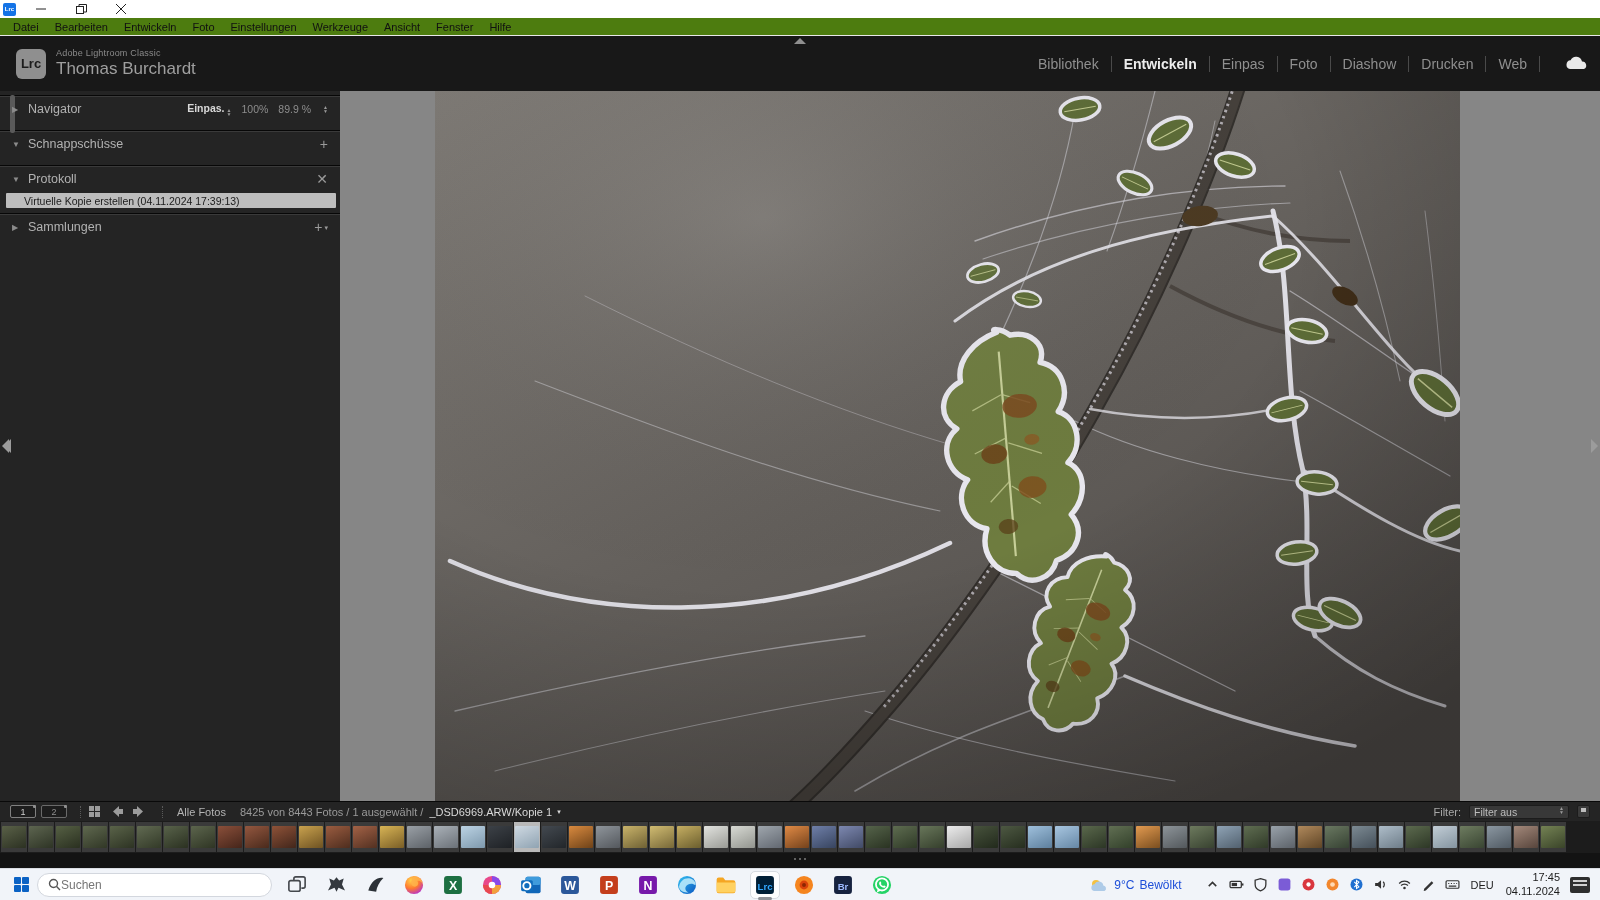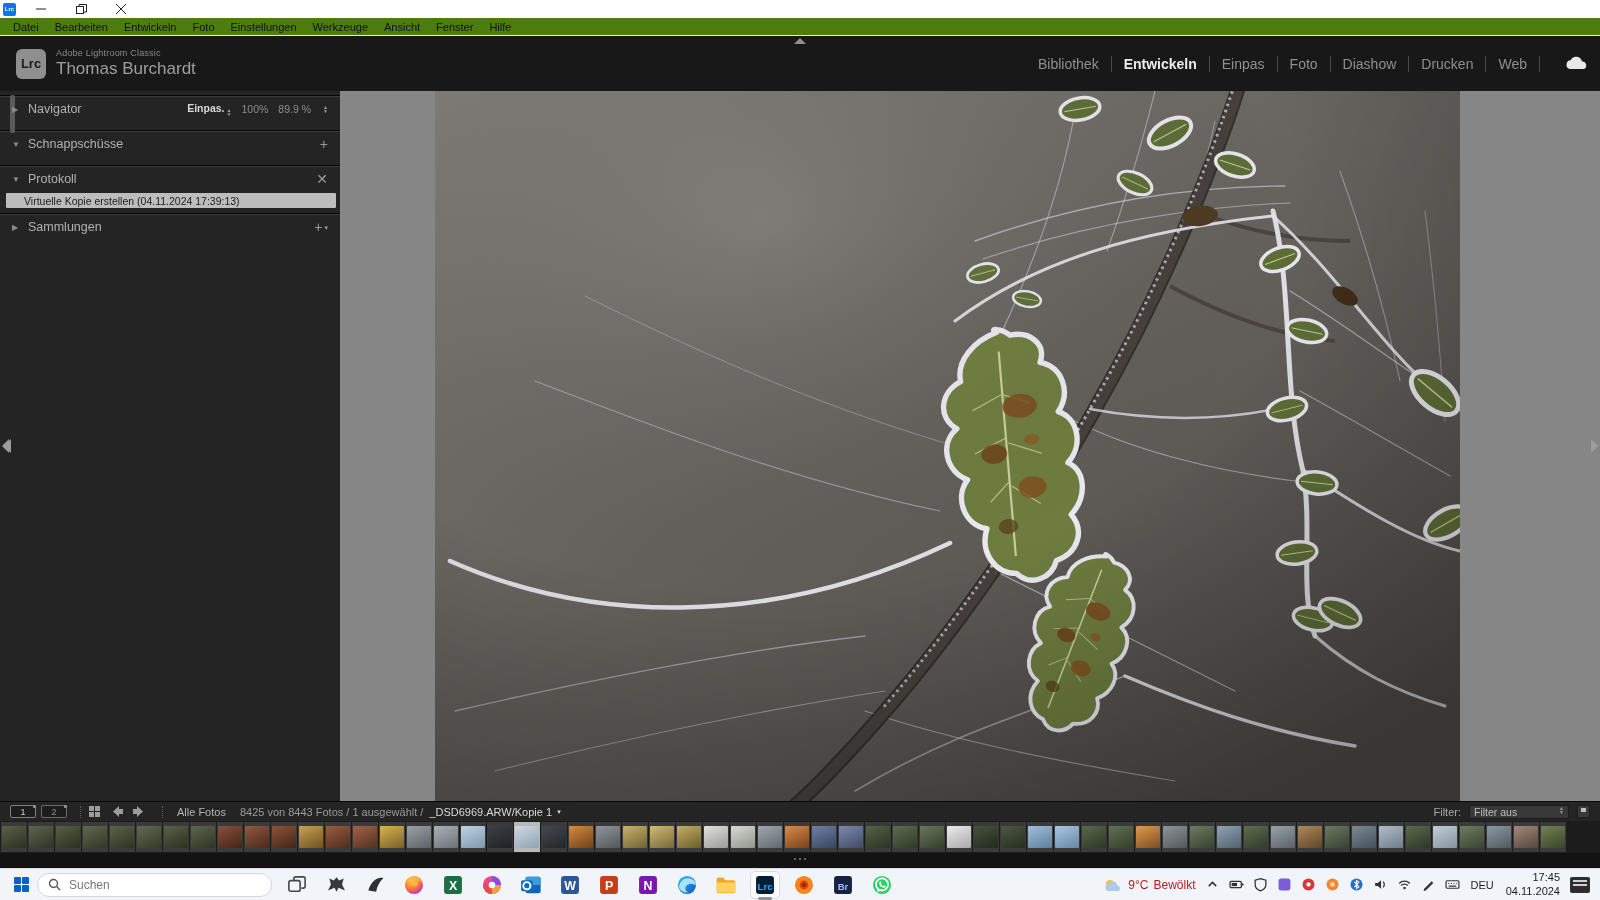--- a/index.html
+++ b/index.html
@@ -92,31 +92,31 @@
   
   .grip { height:15px; background:#131313; position:relative; flex:0 0 auto; }
   .grip .dots { position:absolute; left:50%; top:5px; transform:translateX(-50%); display:flex; gap:3px; }
   .grip .dots b { width:2px; height:2px; background:#7d7d7d; border-radius:50%; }
 
   
   .taskbar { height:32px; background:#f1f4f9; border-top:1px solid #d9dde3; display:flex; align-items:center; flex:0 0 auto; }
   .start-btn { margin-left:14px; margin-right:8px; display:grid; grid-template-columns:7px 7px; grid-template-rows:7px 7px; gap:1px; }
   .start-btn b { background:#0b62c4; border-radius:1px; }
   .search-box { width:235px; height:24px; background:#fff; border:1px solid #d3d7de; border-radius:13px;
-    display:flex; align-items:center; padding:0 10px; gap:8px; margin-right:10px; }
+    display:flex; align-items:center; padding:0 10px; gap:0; margin-right:10px; }
   .search-box input { border:none; outline:none; font-size:12px; color:#444; width:160px; background:transparent;
     font-family:"Liberation Sans",sans-serif; }
   .tb-apps { display:flex; align-items:center; gap:9px; }
   .app-slot { width:30px; height:28px; display:flex; align-items:center; justify-content:center; border-radius:5px; position:relative; }
   .app-slot.active { background:#fdfdfe; border:1px solid #d7dbe1; }
   .app-slot.active::after { content:""; position:absolute; bottom:-2px; left:50%; transform:translateX(-50%);
     width:14px; height:3px; border-radius:2px; background:#8d9096; }
   .app-slot svg { display:block; }
   .tray { margin-left:auto; display:flex; align-items:center; gap:9px; padding-right:6px; }
-  .weather { display:flex; align-items:flex-start; gap:5px; font-size:12px; color:#b91c1c; }
+  .weather { display:flex; align-items:flex-start; gap:5px; font-size:12px; color:#1d4ed8; margin-right:14px; }
   .tray-ic { display:flex; align-items:center; justify-content:center; }
   .lang { font-size:11px; color:#1d1d1d; margin:0 2px; }
   .clock { text-align:right; font-size:11px; color:#1d1d1d; line-height:1.25; margin:0 1px; }
   .notif { width:20px; height:16px; background:#2e2e2e; border-radius:2px; position:relative; margin-right:4px; }
   .notif::after { content:""; position:absolute; left:3px; top:3px; right:3px; height:2px; background:#cfcfcf; box-shadow:0 4px 0 #cfcfcf; }
 </style>
 </head>
 <body>
 
 <div id="app">

